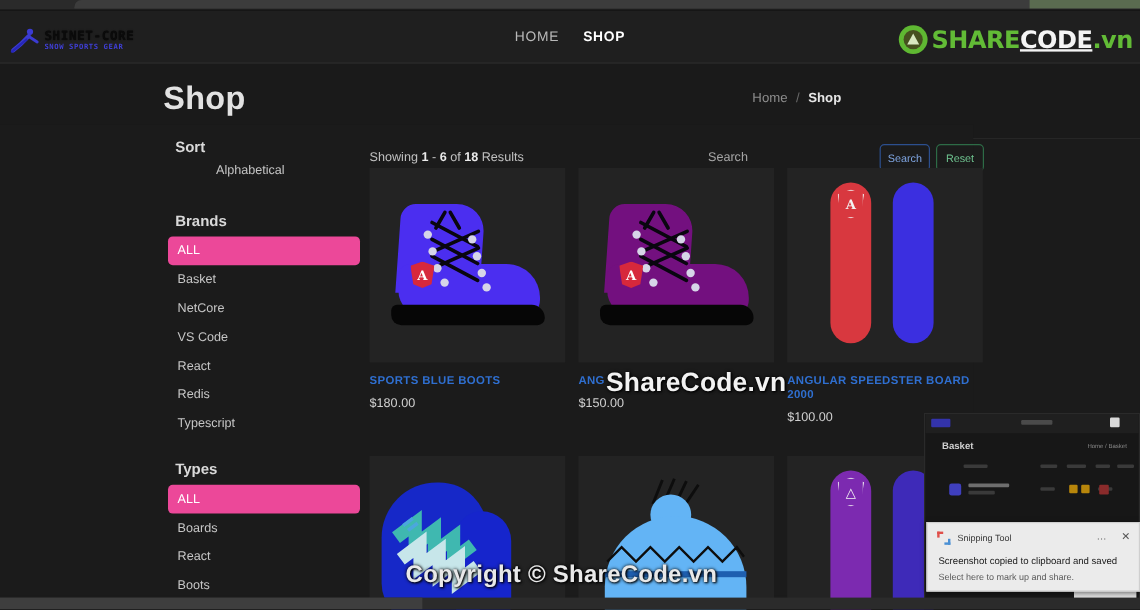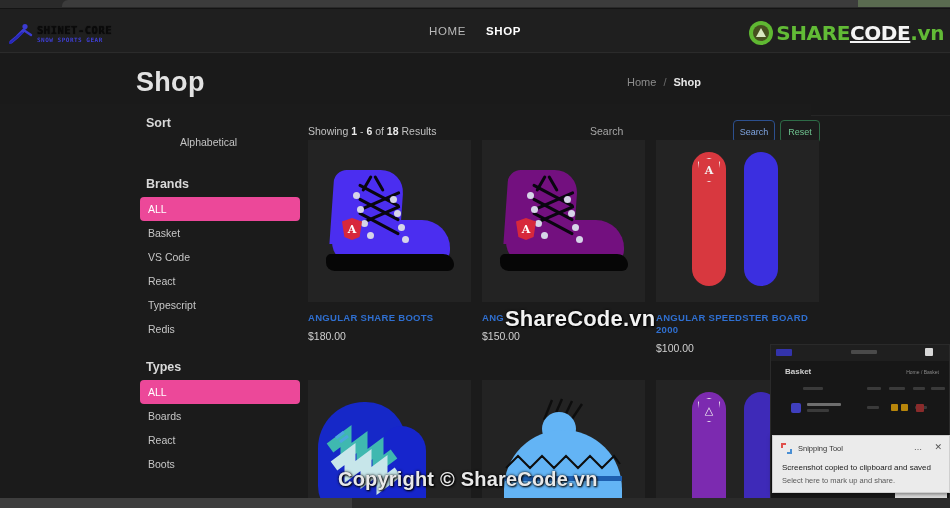--- a/index.html
+++ b/index.html
@@ -182,24 +182,25 @@
     <div class="sidebar">
       <div class="s-head">Sort</div>
       <div class="select-box">
         <span>Alphabetical</span>
         <span class="chev"></span>
       </div>
 
       <div class="s-head gap">Brands</div>
       <div class="f-item active">ALL</div>
       <div class="f-item">Basket</div>
+      <div class="f-item">NetCore</div>
       <div class="f-item">VS Code</div>
       <div class="f-item">React</div>
+      <div class="f-item">Redis</div>
       <div class="f-item">Typescript</div>
-      <div class="f-item">Redis</div>
 
       <div class="s-head gap">Types</div>
       <div class="f-item active">ALL</div>
       <div class="f-item">Boards</div>
       <div class="f-item">React</div>
       <div class="f-item">Boots</div>
     </div>
 
     <div class="results-bar">
       <div class="showing">
@@ -237,21 +238,21 @@
             <div class="eye" style="left:31px; top:36px;"></div>
             <div class="eye" style="left:35px; top:50px;"></div>
             <div class="eye" style="left:41px; top:62px;"></div>
             <div class="eye" style="left:64px; top:26px;"></div>
             <div class="eye" style="left:68px; top:40px;"></div>
             <div class="eye" style="left:72px; top:54px;"></div>
             <div class="eye" style="left:76px; top:66px;"></div>
             <div class="ng-shield" style="left:16px; top:48px;">A</div>
           </div>
         </div>
-        <div class="pname">ANGULAR SHARE BOOTS</div>
+        <div class="pname">SPORTS BLUE BOOTS</div>
         <div class="price">$180.00</div>
       </div>
 
       <div class="card" style="left:174px; top:0px;">
         <div class="pic">
           <div class="boot" style="--c:#73107f;">
             <div class="shaft"></div>
             <div class="toe"></div>
             <div class="sole"></div>
             <div class="lace" style="left:30px; top:24px; width:46px; height:3px; transform:rotate(28deg);"></div>

